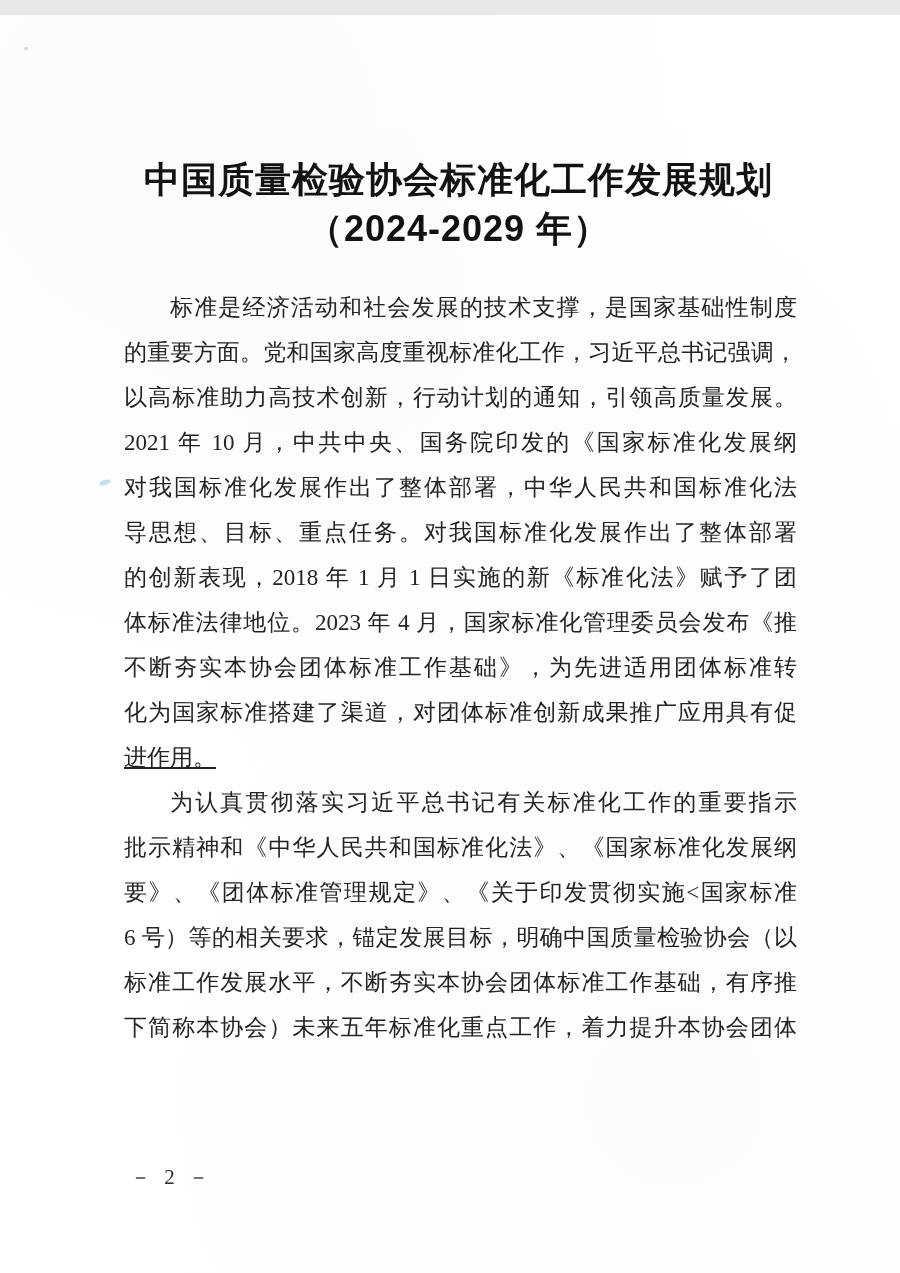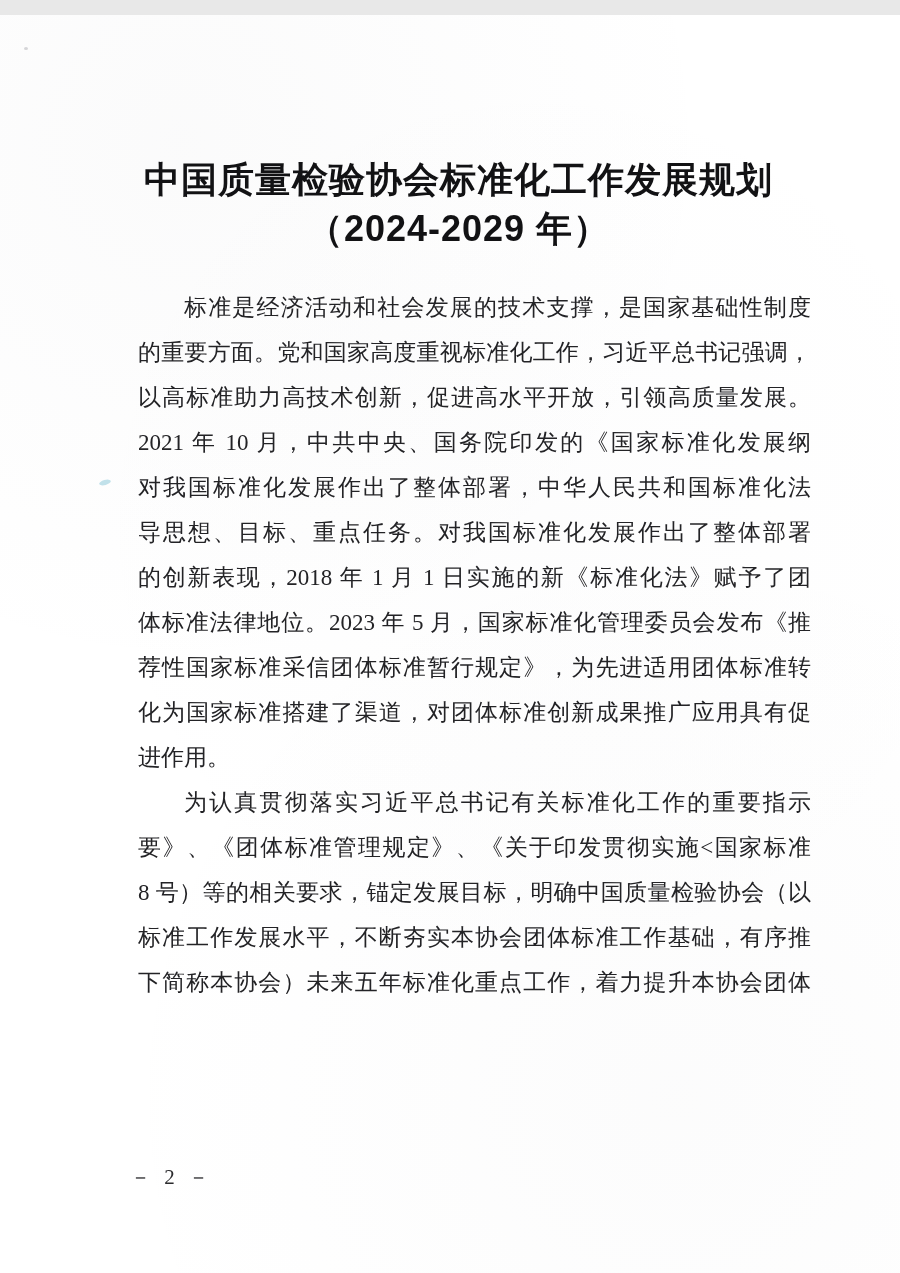--- a/index.html
+++ b/index.html
@@ -31,37 +31,37 @@
     text-align: center;
     font-family: "Liberation Sans", "DejaVu Sans", sans-serif;
     font-weight: 900;
     font-size: 36px;
     line-height: 49px;
     color: #121214;
     letter-spacing: 1px;
   }
   .body-block {
     position: absolute;
-    left: 138px;
+    left: 124px;
     top: 270px;
     width: 673px;
     font-size: 23px;
     color: #232326;
   }
   .line {
     height: 45px;
     line-height: 45px;
     overflow: hidden;
     text-align: justify;
     text-align-last: justify;
     text-justify: inter-character;
     white-space: normal;
   }
   .line.indent { padding-left: 46px; }
-  .line.nofill { text-align-last: left; }
+  .line.nofill { text-align-last: left; text-decoration: underline; }
   .page-number {
     position: absolute;
     left: 130px;
     top: 1148px;
     font-size: 21px;
     letter-spacing: 4px;
     color: #2a2a2d;
   }
   .artifact { position: absolute; border-radius: 50%; pointer-events: none; }
   .artifact-blue {
@@ -80,32 +80,33 @@
 <div class="page">
 
   <div class="title-block">
     <div>中国质量检验协会标准化工作发展规划</div>
     <div>（2024-2029 年）</div>
   </div>
 
   <div class="body-block">
       <div class="line indent">标准是经济活动和社会发展的技术支撑，是国家基础性制度</div>
       <div class="line">的重要方面。党和国家高度重视标准化工作，习近平总书记强调，</div>
-      <div class="line">以高标准助力高技术创新，促进高水平开放，引领高质量发展。</div>
+      <div class="line">以高标准助力高技术创新，行动计划的通知，引领高质量发展。</div>
       <div class="line">2021 年 10 月，中共中央、国务院印发的《国家标准化发展纲要》，</div>
       <div class="line">对我国标准化发展作出了整体部署，中华人民共和国标准化法</div>
       <div class="line">导思想、目标、重点任务。对我国标准化发展作出了整体部署</div>
       <div class="line">的创新表现，2018 年 1 月 1 日实施的新《标准化法》赋予了团</div>
-      <div class="line">体标准法律地位。2023 年 5 月，国家标准化管理委员会发布《推</div>
-      <div class="line">荐性国家标准采信团体标准暂行规定》，为先进适用团体标准转</div>
+      <div class="line">体标准法律地位。2023 年 4 月，国家标准化管理委员会发布《推</div>
+      <div class="line">不断夯实本协会团体标准工作基础》，为先进适用团体标准转</div>
       <div class="line">化为国家标准搭建了渠道，对团体标准创新成果推广应用具有促</div>
       <div class="line nofill">进作用。</div>
       <div class="line indent">为认真贯彻落实习近平总书记有关标准化工作的重要指示</div>
+      <div class="line">批示精神和《中华人民共和国标准化法》、《国家标准化发展纲</div>
       <div class="line">要》、《团体标准管理规定》、《关于印发贯彻实施&lt;国家标准</div>
-      <div class="line">8 号）等的相关要求，锚定发展目标，明确中国质量检验协会（以</div>
+      <div class="line">6 号）等的相关要求，锚定发展目标，明确中国质量检验协会（以</div>
       <div class="line">标准工作发展水平，不断夯实本协会团体标准工作基础，有序推</div>
       <div class="line">下简称本协会）未来五年标准化重点工作，着力提升本协会团体</div>
     </div>
 
   <div class="page-number">－ 2 －</div>
 
   <div class="artifact artifact-blue"></div>
   <div class="artifact artifact-gray"></div>
 
 </div>

